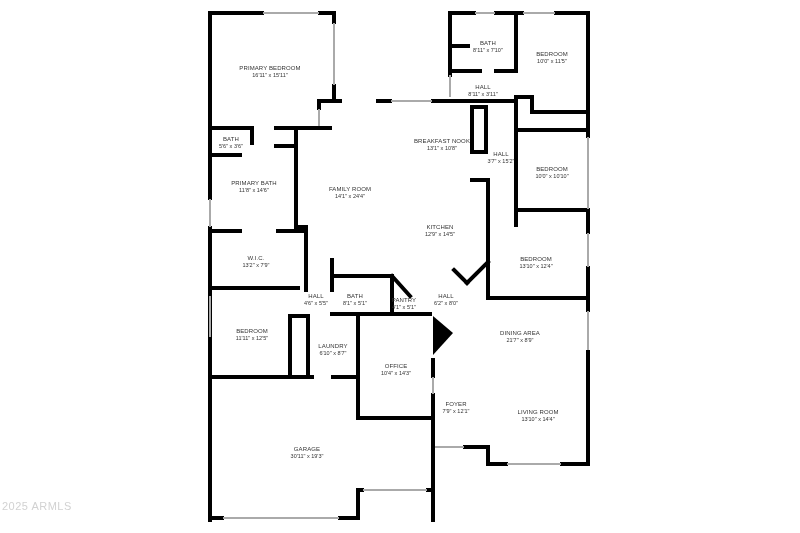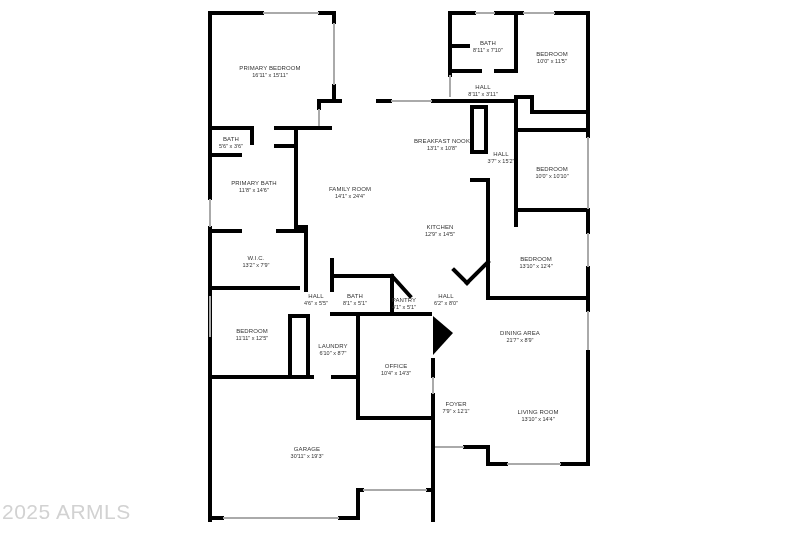--- a/index.html
+++ b/index.html
@@ -1,21 +1,21 @@
 <!DOCTYPE html>
 <html><head>
   <meta charset="utf-8">
   <style>
     html, body { margin: 0; padding: 0; background: #ffffff; }
     body { width: 800px; height: 533px; position: relative; overflow: hidden; font-family: "Liberation Sans", sans-serif; }
     #plan { position: absolute; left: 0; top: 0; width: 800px; height: 533px; }
     .room-label { position: absolute; transform: translate(-50%, -50%); text-align: center; color: #333; line-height: 1.15; white-space: nowrap; }
     .room-name { font-size: 6px; letter-spacing: 0.1px; display: block; }
     .room-dim { font-size: 5.5px; display: block; }
-    .watermark { position: absolute; left: 2px; top: 500px; font-size: 21px; color: #d2d2d2; letter-spacing: 0.5px; font-family: "Liberation Sans", sans-serif; }
+    .watermark { position: absolute; left: 2px; top: 500px; font-size: 11px; color: #d2d2d2; letter-spacing: 0.5px; font-family: "Liberation Sans", sans-serif; }
   </style>
 </head>
 <body>
 
 <svg id="plan" viewBox="0 0 800 533" xmlns="http://www.w3.org/2000/svg">
   <g stroke="#000" stroke-linecap="square" fill="none">
 
     <g stroke-width="4">
       <line x1="210" y1="13" x2="262" y2="13"></line>
       <line x1="320" y1="13" x2="334" y2="13"></line>

